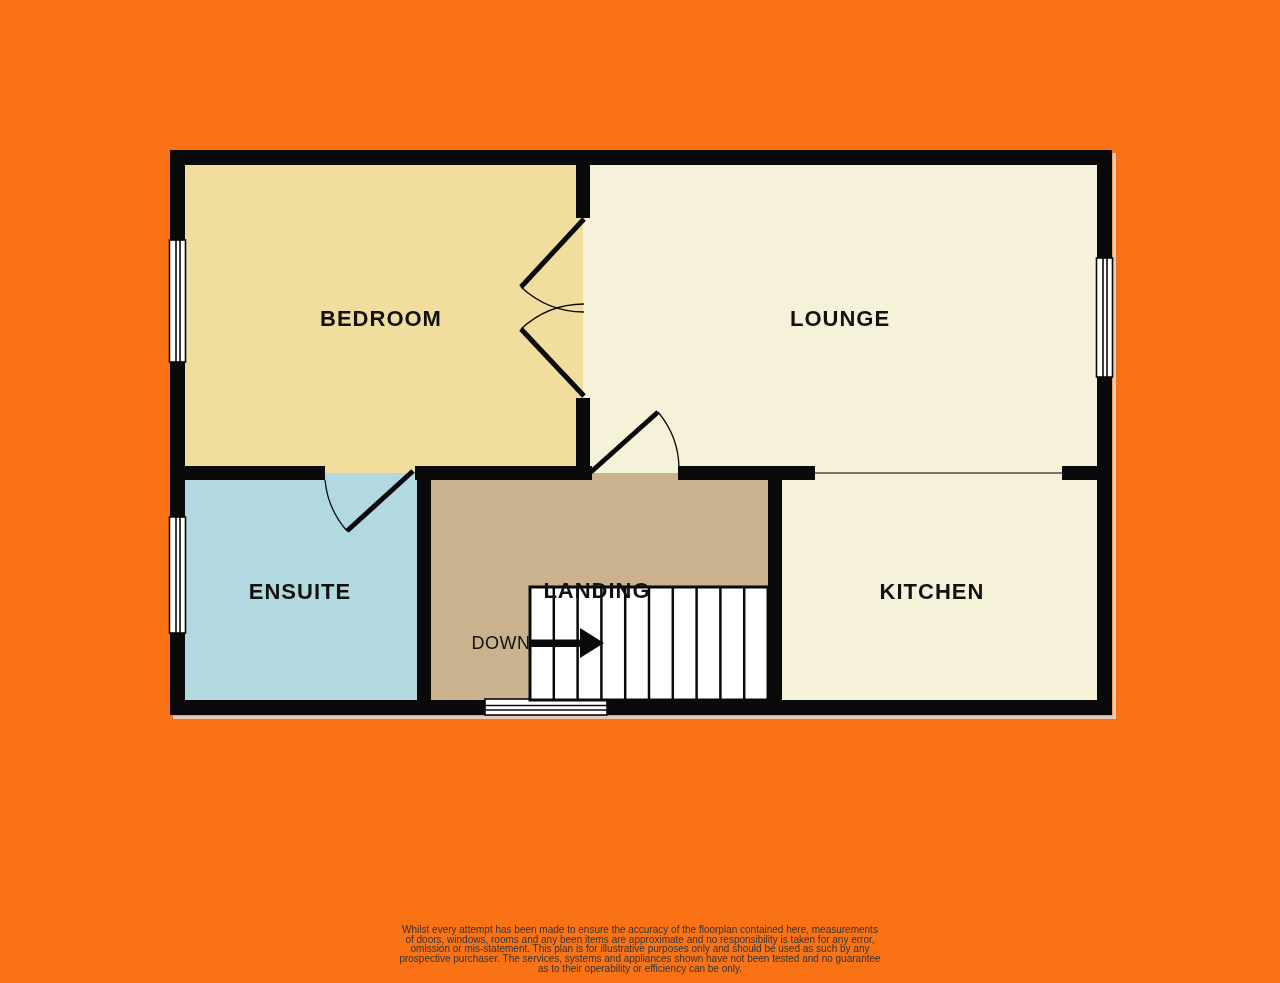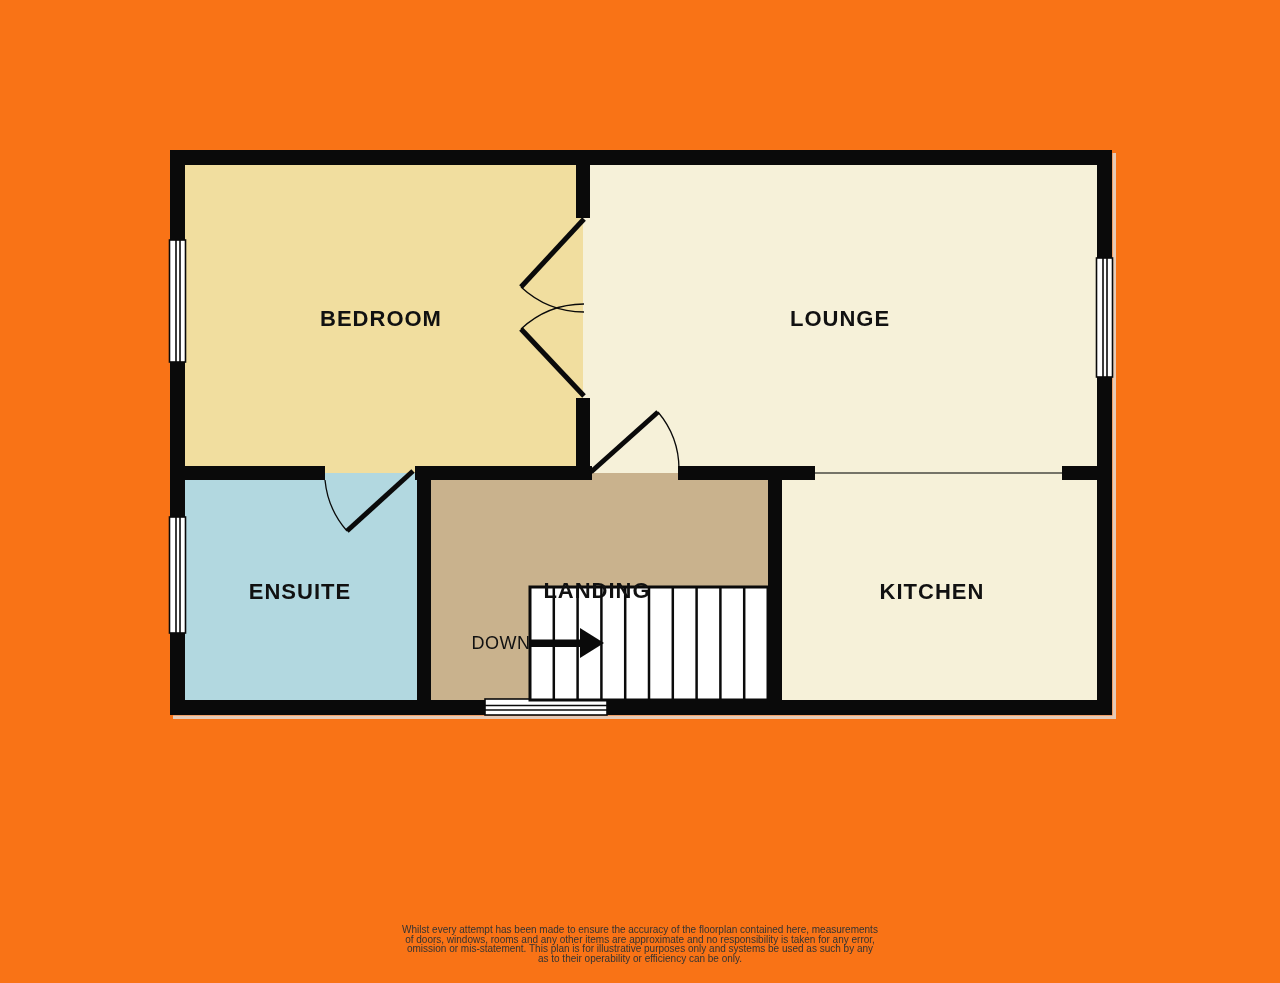--- a/index.html
+++ b/index.html
@@ -165,18 +165,19 @@
       <text x="501" y="649" class="down-label">DOWN</text>
       <g fill="#0a0a0a">
         <rect x="529" y="639.5" width="53" height="7.5"></rect>
         <polygon points="580,628 580,658 604,643"></polygon>
       </g>
     </g>
   </svg>
 
   <div class="disclaimer">
     <div>Whilst every attempt has been made to ensure the accuracy of the floorplan contained here, measurements</div>
-    <div>of doors, windows, rooms and any other items are approximate and no responsibility is taken for any error,</div>
-    <div>omission or mis-statement. This plan is for illustrative purposes only and systems be used as such by any</div>
+    <div>of doors, windows, rooms and any been items are approximate and no responsibility is taken for any error,</div>
+    <div>omission or mis-statement. This plan is for illustrative purposes only and should be used as such by any</div>
+    <div>prospective purchaser. The services, systems and appliances shown have not been tested and no guarantee</div>
     <div>as to their operability or efficiency can be only.</div>
   </div>
 
 </div>
 
 </body></html>

